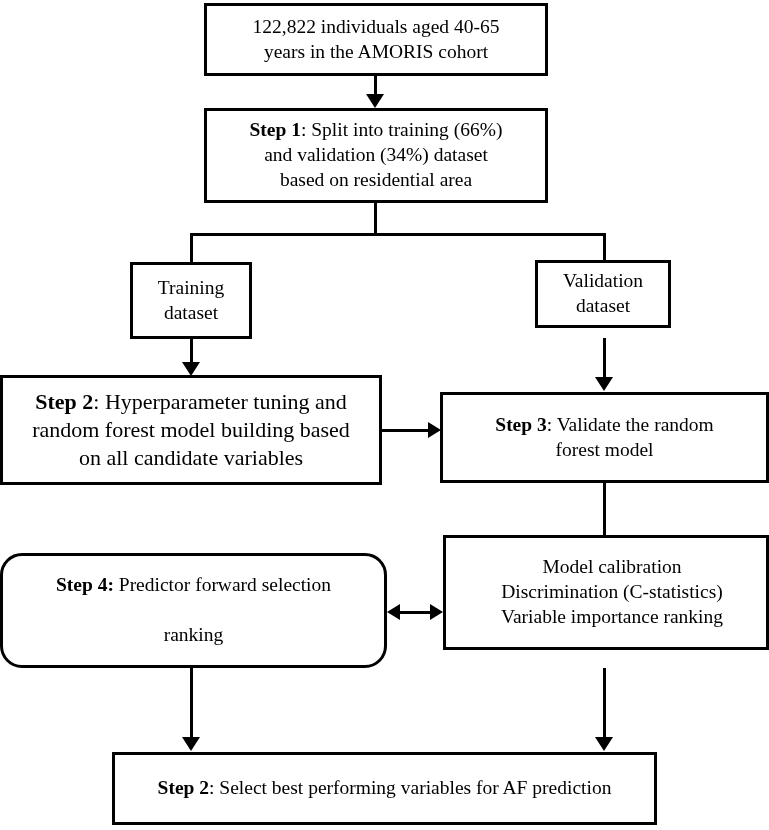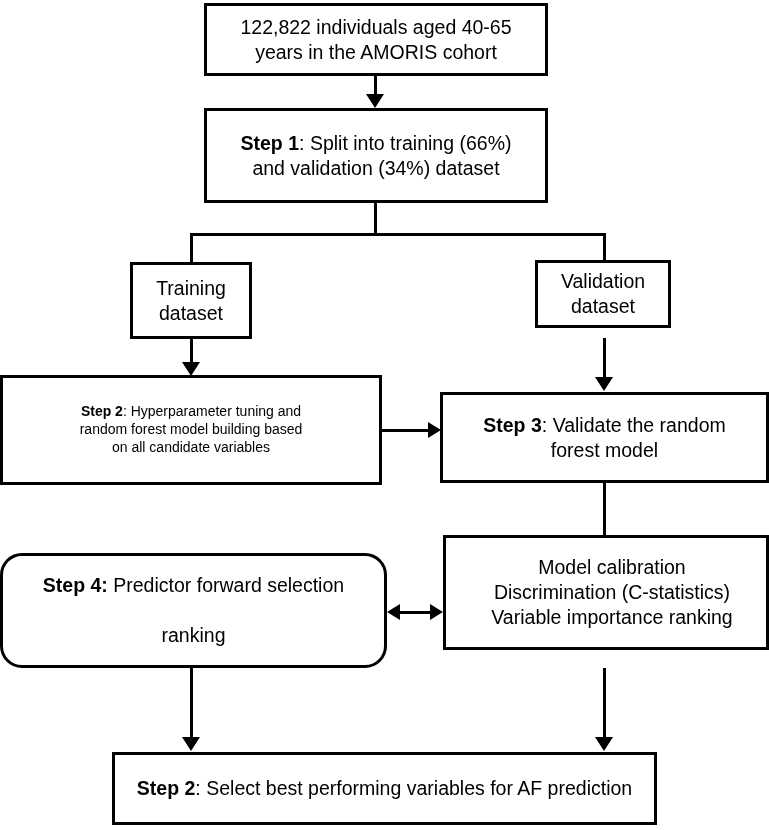--- a/index.html
+++ b/index.html
@@ -27,28 +27,28 @@
     background: #ffffff;
     display: flex;
     align-items: center;
     justify-content: center;
     text-align: center;
     line-height: 1.28;
     font-size: 19.5px;
     padding: 2px 8px;
     z-index: 3;
   }
-  .node .txt { display: block; width: 100%; }
+  .node .txt { display: block; width: 100%; font-family: Liberation Serif, serif; }
   .node b { font-weight: 700; }
 
   #node-cohort   { left: 204px; top: 3px;   width: 344px; height: 73px; }
   #node-step1    { left: 204px; top: 108px; width: 344px; height: 95px; }
   #node-training { left: 130px; top: 262px; width: 122px; height: 77px; }
   #node-validation { left: 535px; top: 260px; width: 136px; height: 68px; }
-  #node-step2    { left: 0px;   top: 375px; width: 382px; height: 110px; font-size: 14px; }
+  #node-step2    { left: 0px;   top: 375px; width: 382px; height: 110px; font-size: 22px; }
   #node-step3    { left: 440px; top: 392px; width: 329px; height: 91px; }
   #node-step4    { left: 0px;   top: 553px; width: 387px; height: 115px; border-radius: 22px; }
   #node-calib    { left: 443px; top: 535px; width: 326px; height: 115px; padding-left: 20px; }
   #node-step5    { left: 112px; top: 752px; width: 545px; height: 73px; }
 
   
   .line {
     position: absolute;
     background: #000000;
     z-index: 1;
@@ -148,20 +148,21 @@
     <span class="txt">
       <span>122,822 individuals aged 40-65</span><br>
       <span>years in the AMORIS cohort</span>
     </span>
   </div>
 
   <div class="node" id="node-step1">
     <span class="txt">
       <b>Step 1</b><span>: Split into training (66%)</span><br>
       <span>and validation (34%) dataset</span><br>
+      <span>based on residential area</span>
     </span>
   </div>
 
   <div class="node" id="node-training">
     <span class="txt">
       <span>Training</span><br>
       <span>dataset</span>
     </span>
   </div>
 

